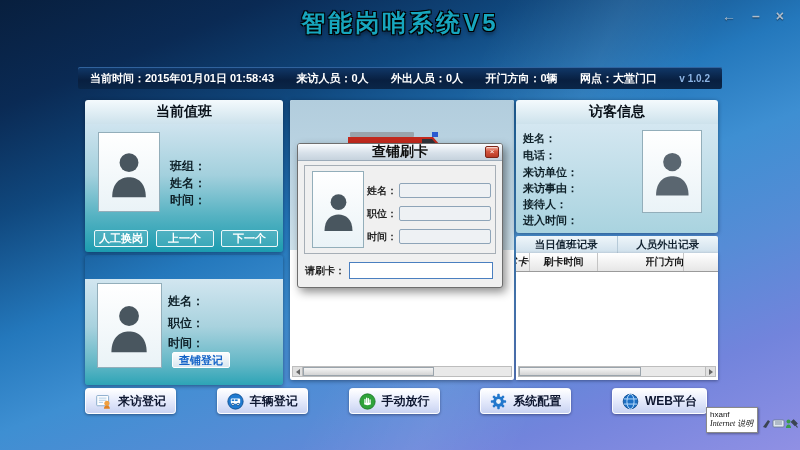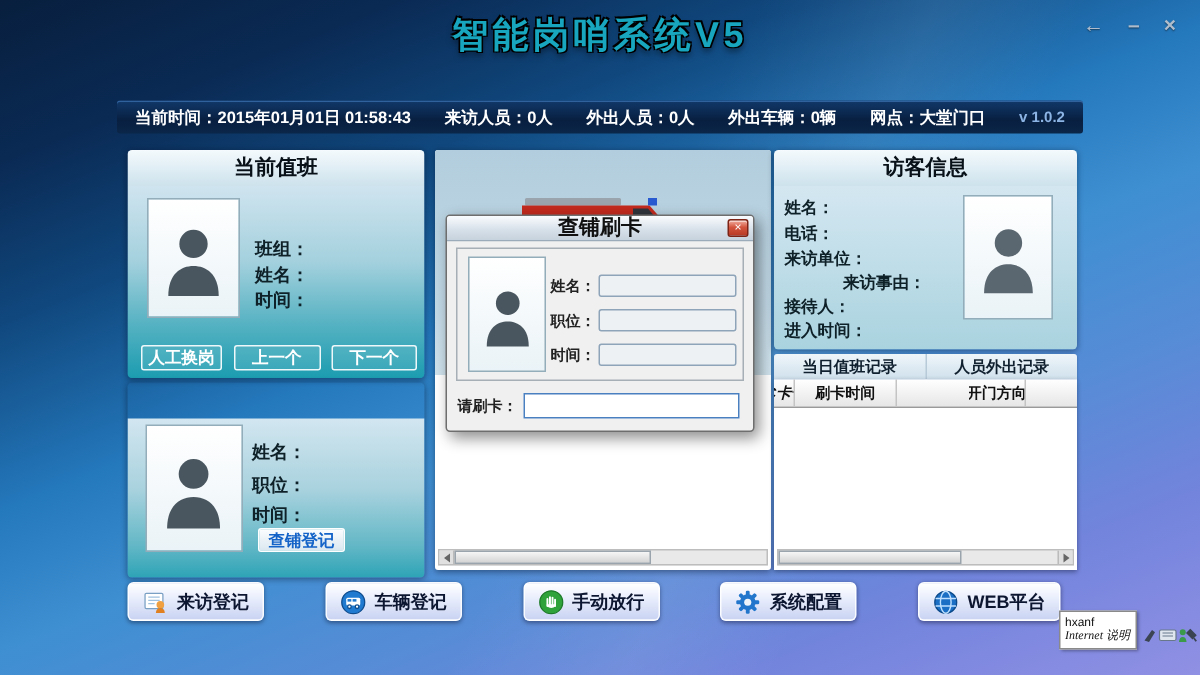--- a/index.html
+++ b/index.html
@@ -137,21 +137,21 @@
 <div class="win-controls">
   <span>←</span>
   <span>–</span>
   <span>×</span>
 </div>
 
 <div class="statusbar">
   <div class="status-item"><span>当前时间：</span><span>2015年01月01日 01:58:43</span></div>
   <div class="status-item"><span>来访人员：</span><span>0人</span></div>
   <div class="status-item"><span>外出人员：</span><span>0人</span></div>
-  <div class="status-item"><span>外出车辆：</span><span>0辆</span></div>
+  <div class="status-item"><span>开门方向：</span><span>0辆</span></div>
   <div class="status-item"><span>网点：</span><span>大堂门口</span></div>
   <div class="version">v 1.0.2</div>
 </div>
 
 <div class="panel" id="duty-panel">
   <div class="panel-header">当前值班</div>
   <div class="panel-body">
     <div class="photo-box" id="duty-photo">
       <svg class="person-svg" viewBox="0 0 40 48">
           <circle cx="20" cy="15" r="9" fill="#49565f"></circle>
@@ -205,21 +205,21 @@
     <div class="hthumb" style="width:60%;"></div>
   </div>
 </div>
 
 <div class="panel" id="visitor-panel">
   <div class="panel-header">访客信息</div>
   <div class="panel-body">
     <div class="field-row" style="left:7px; top:7px;">姓名：</div>
     <div class="field-row" style="left:7px; top:24px;">电话：</div>
     <div class="field-row" style="left:7px; top:41px;">来访单位：</div>
-    <div class="field-row" style="left:7px; top:57px;margin-left:39px;">来访事由：</div>
+    <div class="field-row" style="left:7px; top:57px;">来访事由：</div>
     <div class="field-row" style="left:7px; top:73px;">接待人：</div>
     <div class="field-row" style="left:7px; top:89px;">进入时间：</div>
     <div class="photo-box" id="visitor-photo">
       <svg class="person-svg" viewBox="0 0 40 48">
           <circle cx="20" cy="15" r="9" fill="#5a6670"></circle>
           <path d="M4 48 C4 34 12 29 20 29 C28 29 36 34 36 48 Z" fill="#5a6670"></path>
         </svg>
     </div>
   </div>
 </div>

